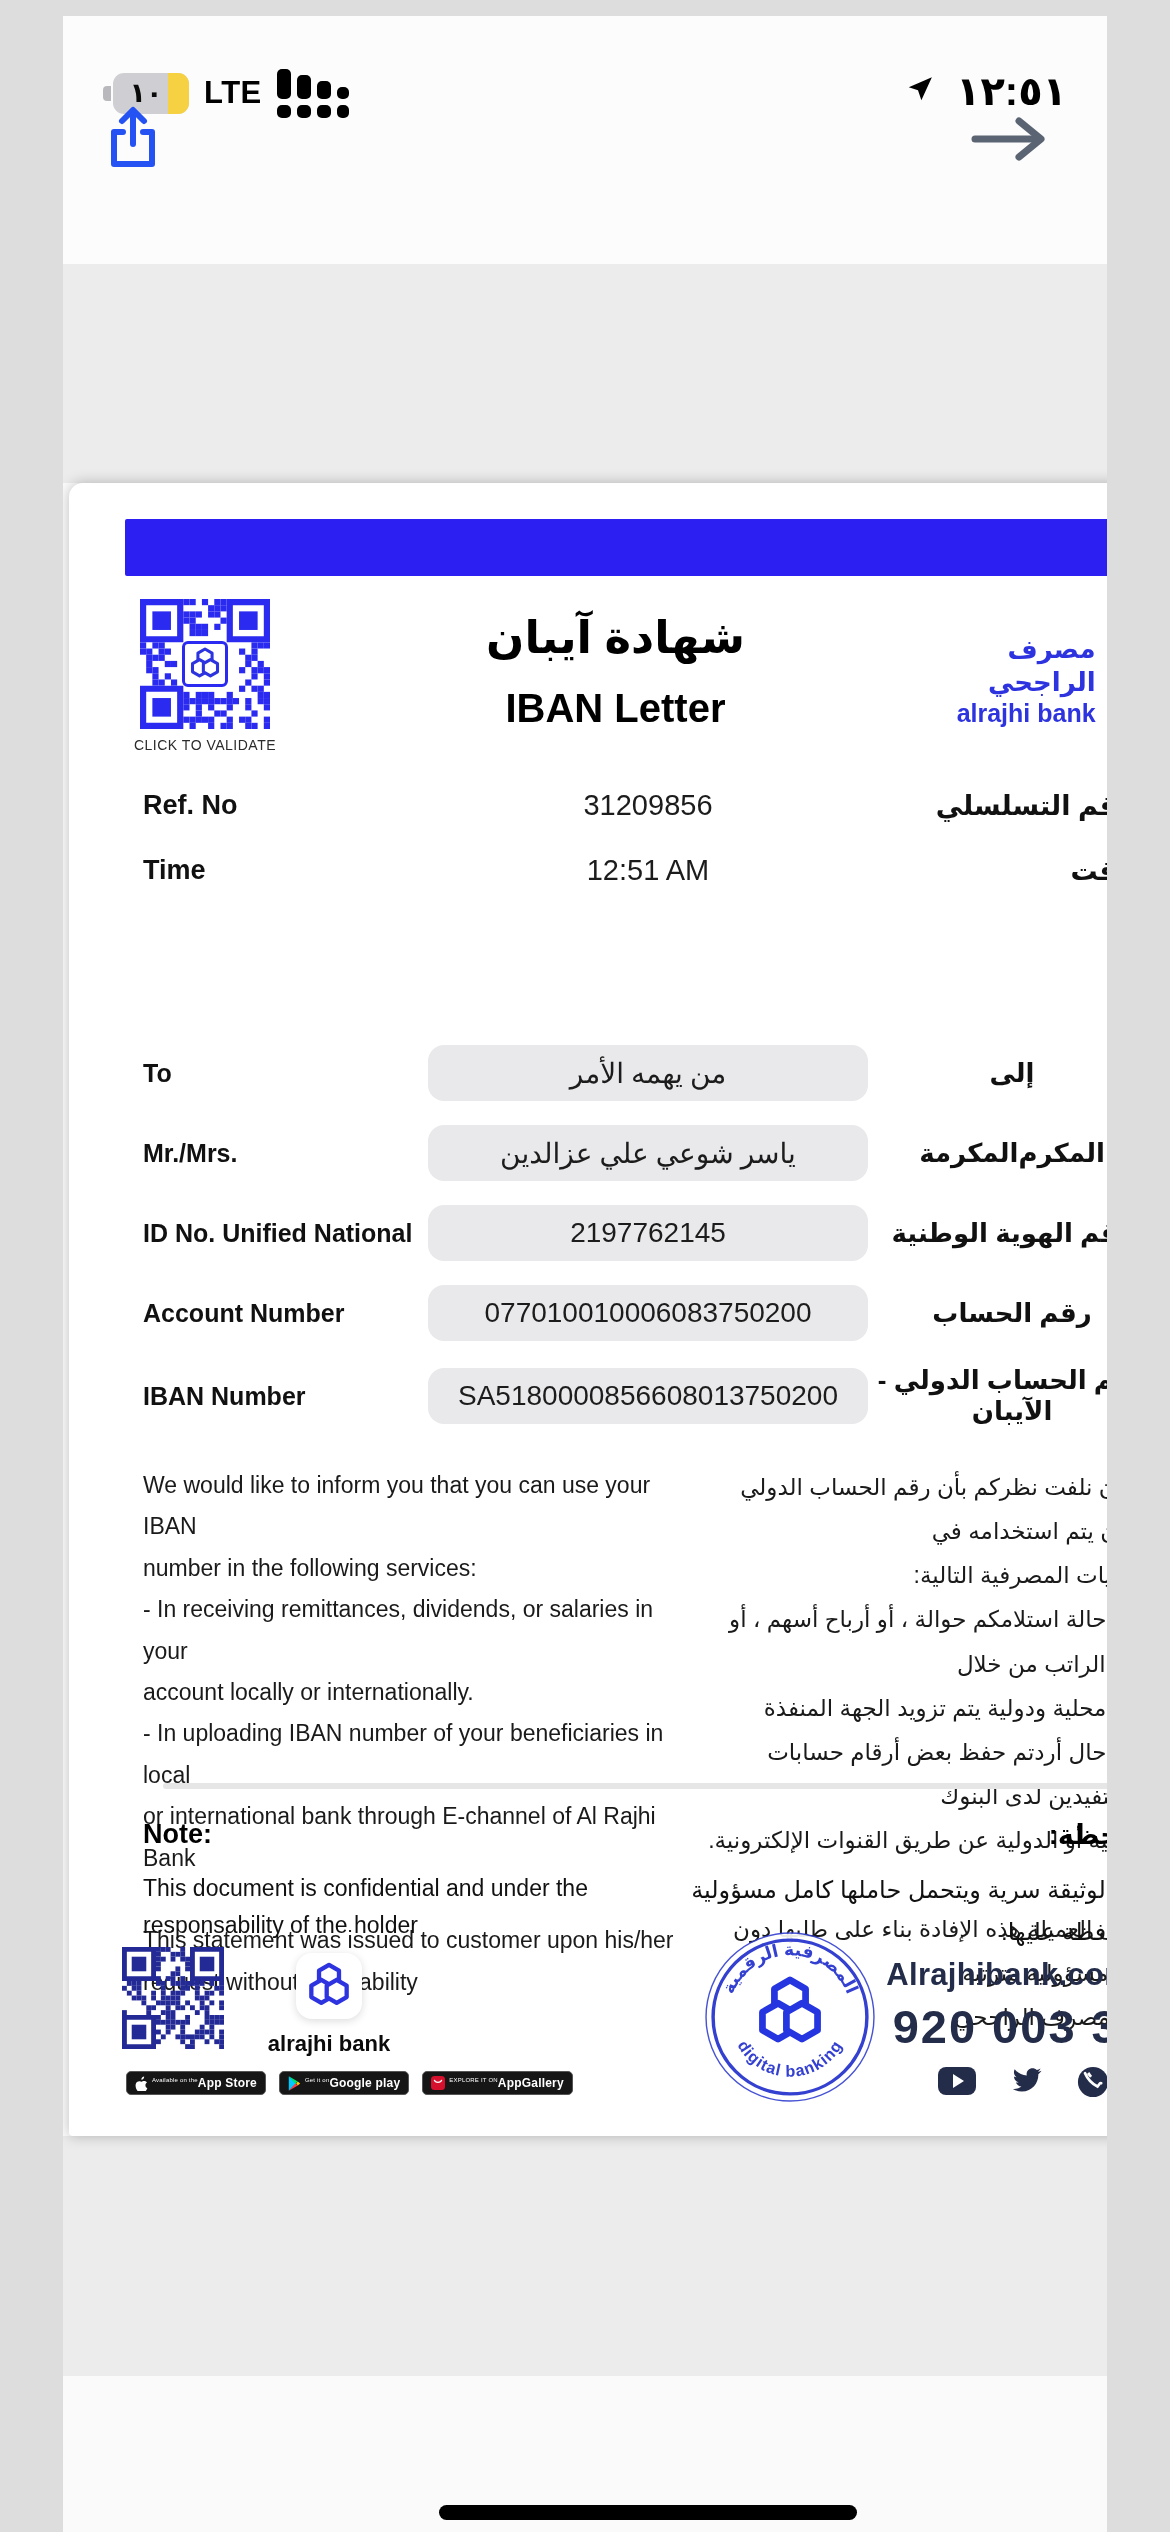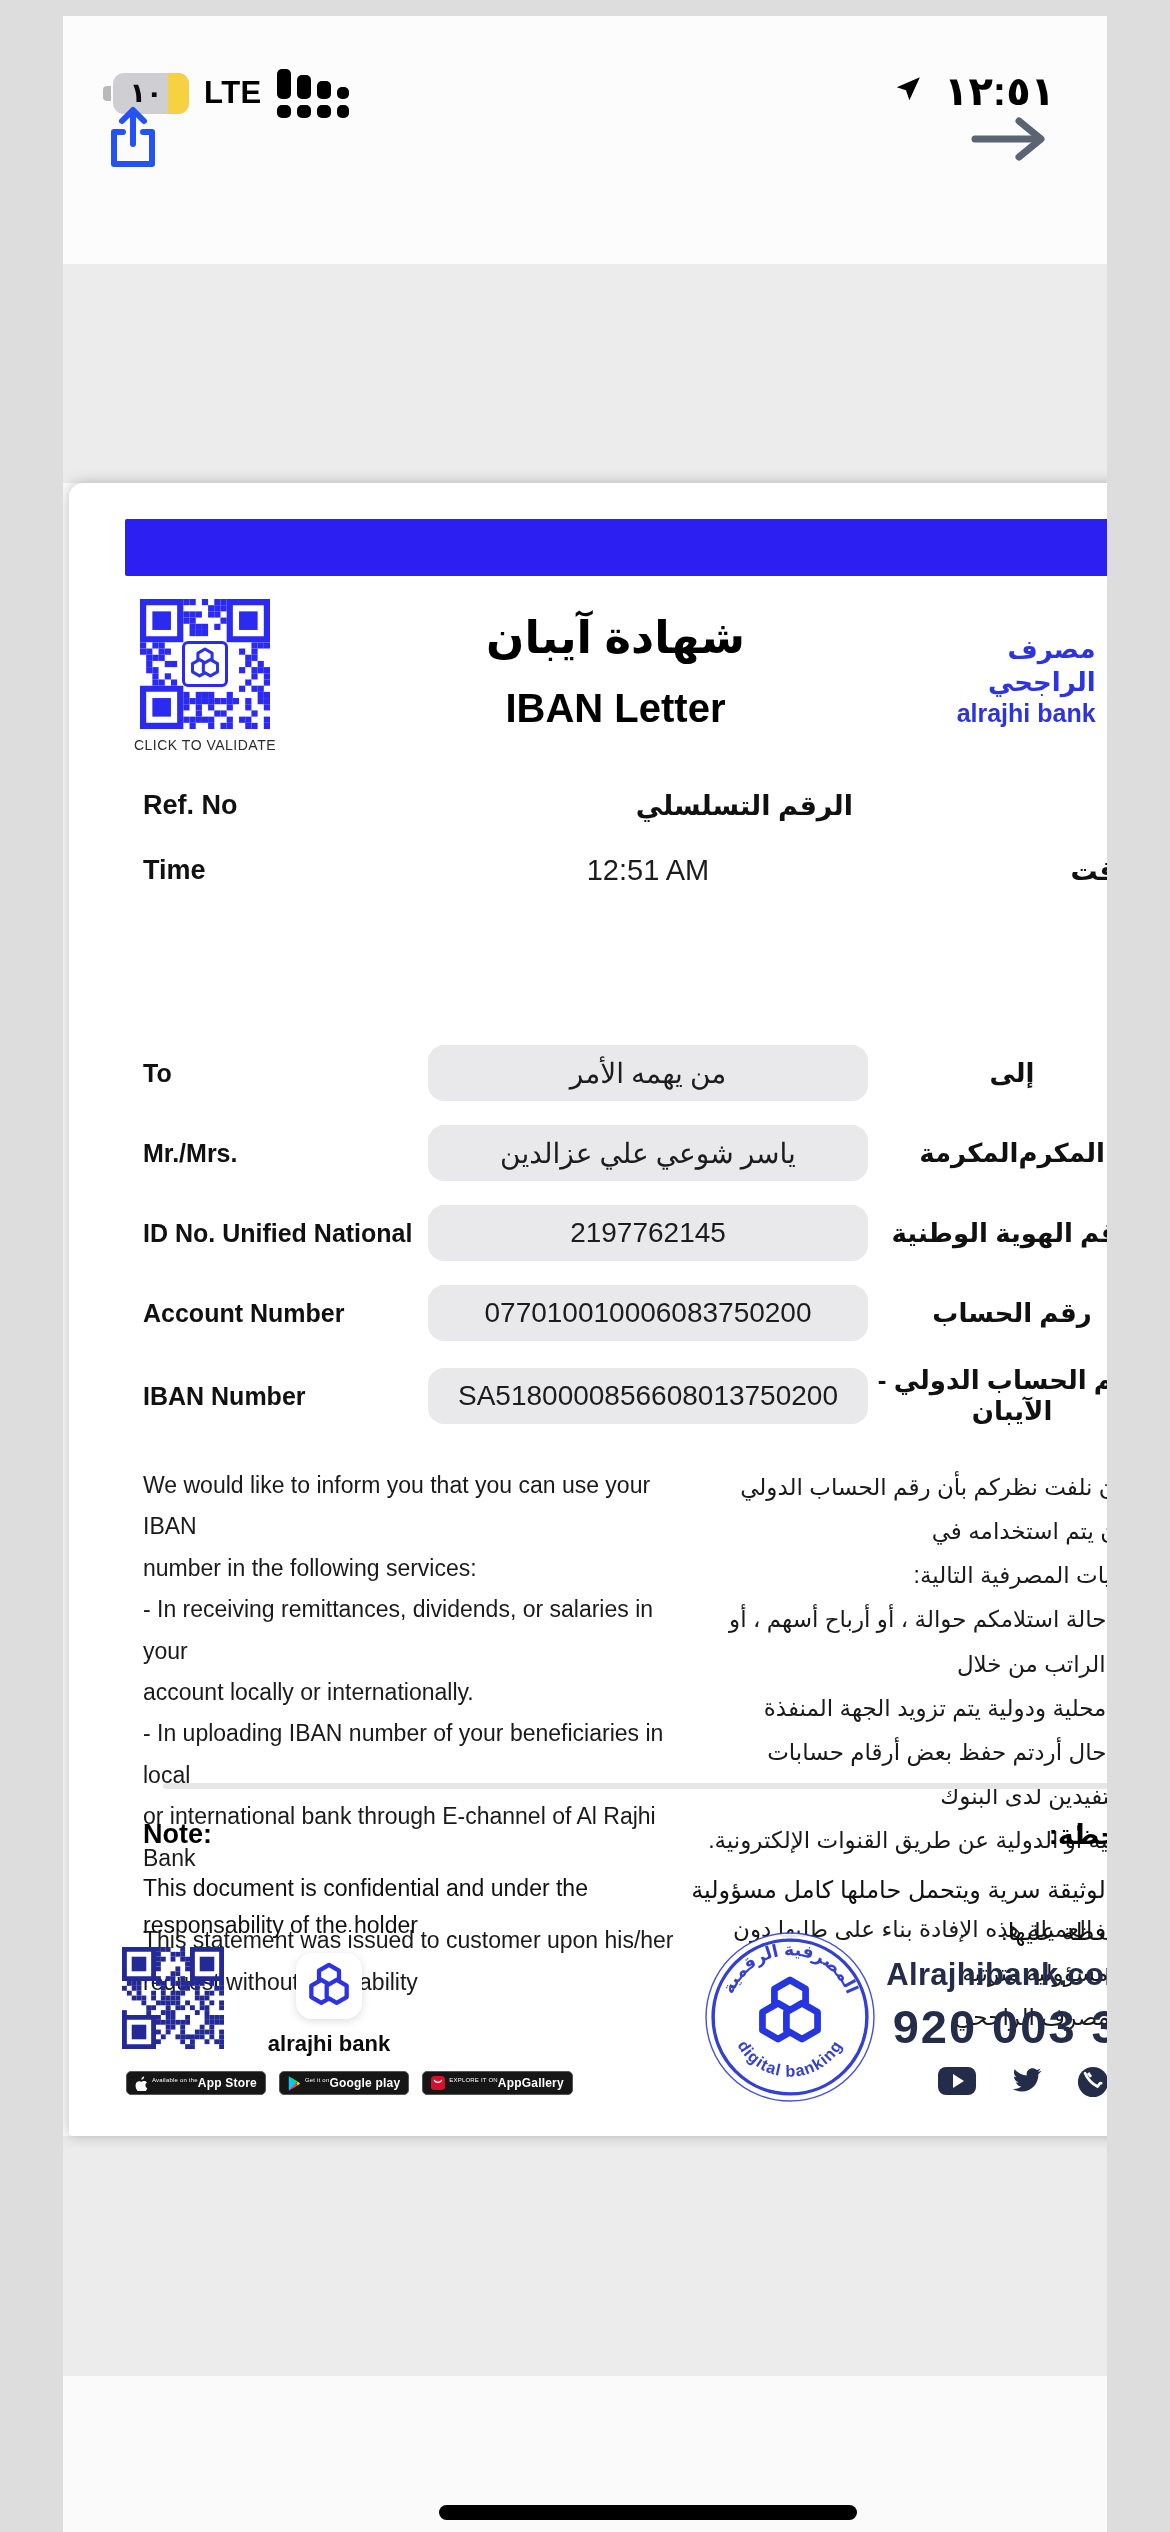--- a/index.html
+++ b/index.html
@@ -14,21 +14,21 @@
   
   .statusbar { position:absolute; left:0; top:0; width:100%; height:130px; }
   .status-left { position:absolute; left:40px; top:54px; display:flex; align-items:center; gap:15px; height:46px; }
   .battery { position:relative; display:flex; align-items:center; }
   .battery-nub { width:8px; height:15px; background:#b9b9bd; border-radius:4px 0 0 4px; margin-right:2px; }
   .battery-body { position:relative; width:76px; height:41px; background:#cfcfd3; border-radius:11px; overflow:hidden; display:flex; align-items:center; justify-content:center; }
   .battery-yellow { position:absolute; right:0; top:0; width:21px; height:100%; background:var(--battery_yellow,#f6d243); }
   .battery-num { position:relative; font-size:27px; font-weight:700; color:#0a0a0a; z-index:2; margin-right:10px; }
   .net-label { font-size:31px; font-weight:700; letter-spacing:0.5px; color:#000; }
   .signal svg { display:block; }
-  .status-right { position:absolute; right:52px; top:52px; display:flex; align-items:center; gap:21px; }
+  .status-right { position:absolute; right:40px; top:52px; display:flex; align-items:center; gap:21px; }
   .time-label { font-size:40px; font-weight:700; color:#000; direction:rtl; }
 
   
   .nav-row { position:absolute; left:0; top:84px; width:100%; height:80px; }
   .share-btn { position:absolute; left:42px; top:4px; width:56px; height:66px; cursor:pointer; }
   .forward-btn { position:absolute; right:58px; top:14px; width:80px; height:50px; cursor:pointer; }
 
   
   .band-top-gray { position:absolute; left:0; top:248px; width:100%; height:219px; background:#ececec; }
   .band-bottom-gray { position:absolute; left:0; top:2120px; width:100%; height:240px; background:#ececec; }
@@ -328,20 +328,21 @@
         </div>
         <svg class="emblem" width="86" height="86" viewBox="0 0 100 100">
             <use href="#emblem-shape"></use>
           </svg>
       </div>
     </div>
 
     <div class="meta">
       <div class="meta-row">
         <div class="meta-label">Ref. No</div>
+        <div class="meta-value">31209856</div>
         <div class="meta-ar">الرقم التسلسلي</div>
       </div>
       <div class="meta-row">
         <div class="meta-label">Time</div>
         <div class="meta-value">12:51 AM</div>
         <div class="meta-ar">الوقت</div>
       </div>
     </div>
 
 

